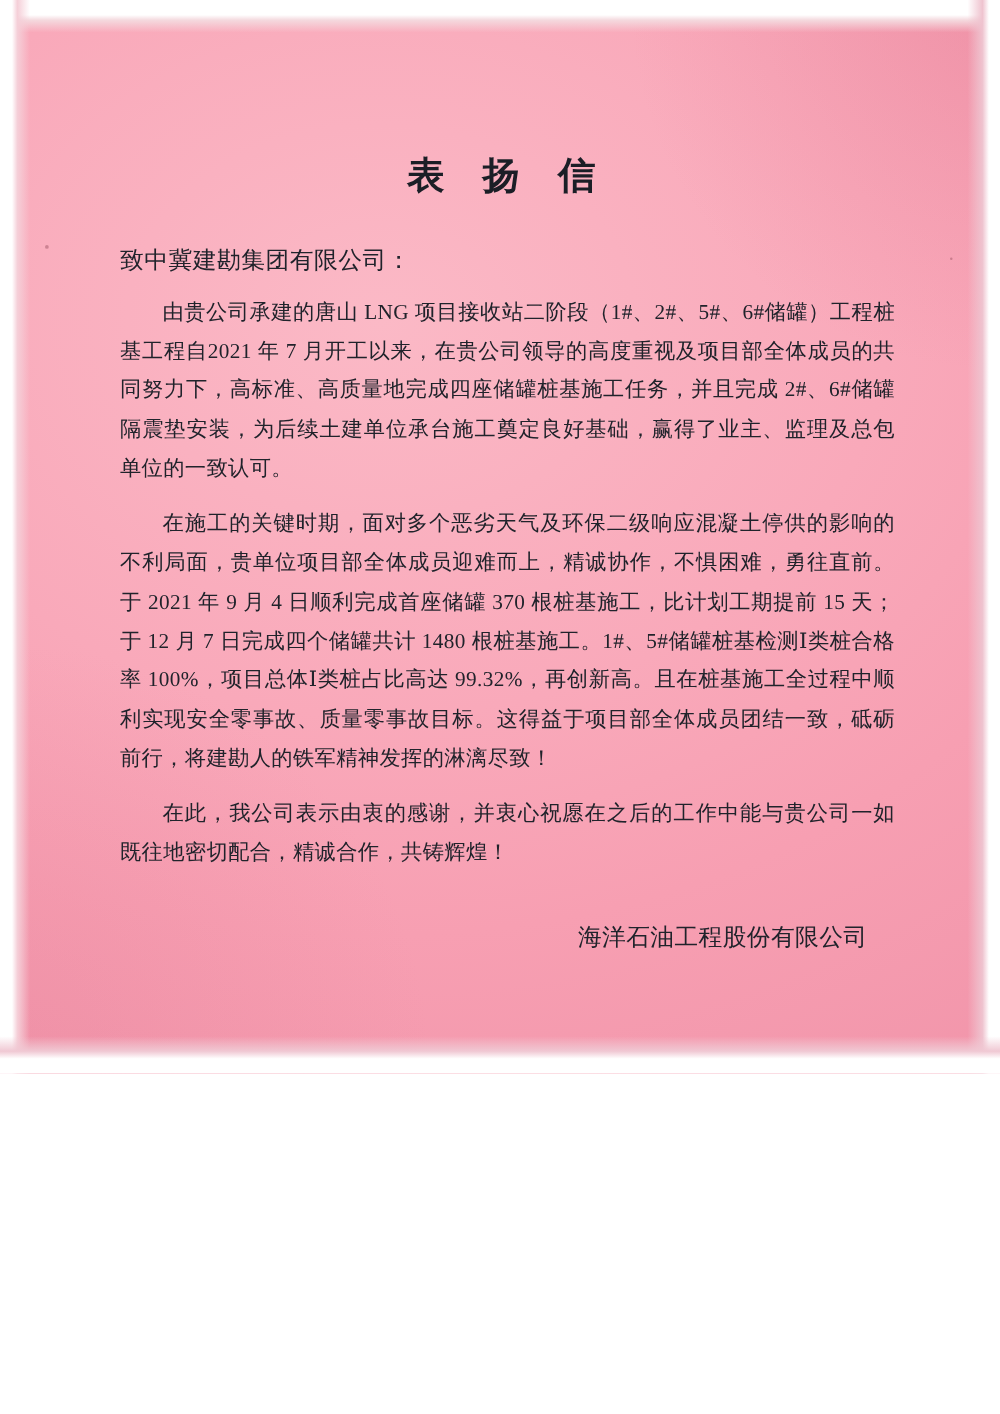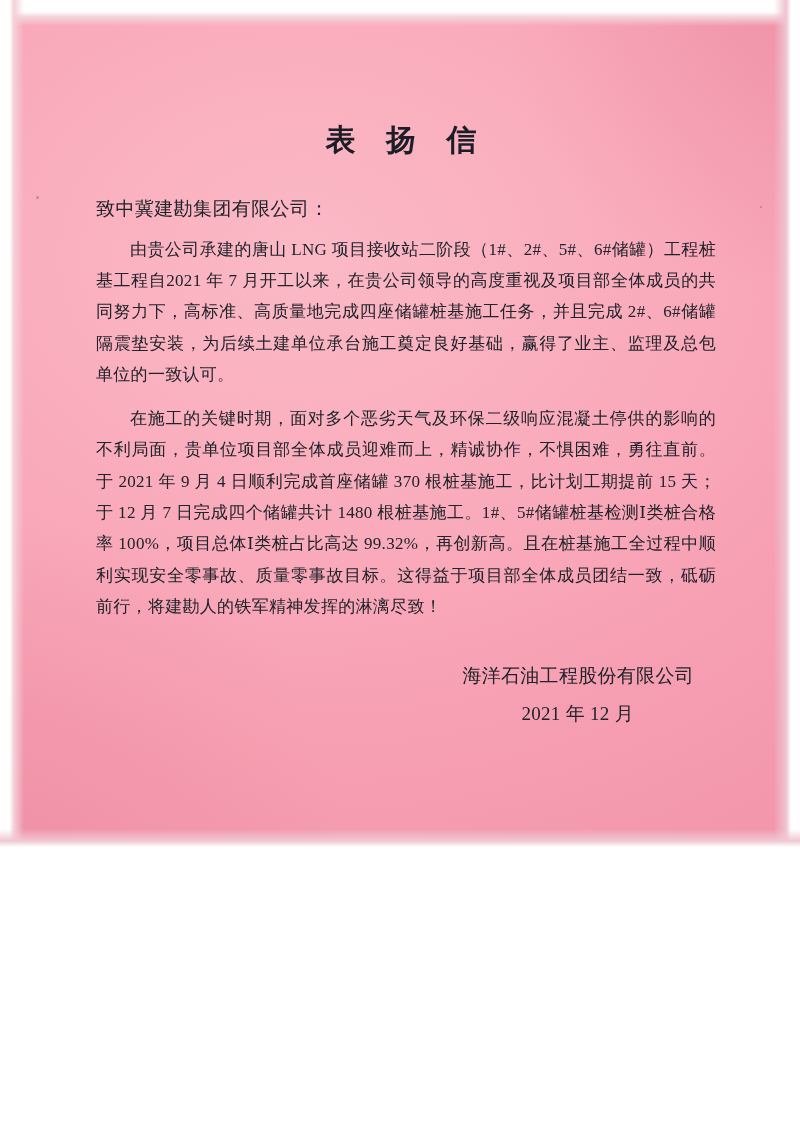--- a/index.html
+++ b/index.html
@@ -131,24 +131,24 @@
   <div class="speck" style="left:690px; top:1090px; width:2px; height:2px;"></div>
 
   <div class="doc">
 
     <h1 class="title">表 扬 信</h1>
 
     <p class="salutation">致中冀建勘集团有限公司：</p>
 
     <p class="para">由贵公司承建的唐山 LNG 项目接收站二阶段（1#、2#、5#、6#储罐）工程桩基工程自2021 年 7 月开工以来，在贵公司领导的高度重视及项目部全体成员的共同努力下，高标准、高质量地完成四座储罐桩基施工任务，并且完成 2#、6#储罐隔震垫安装，为后续土建单位承台施工奠定良好基础，赢得了业主、监理及总包单位的一致认可。</p>
     <p class="para">在施工的关键时期，面对多个恶劣天气及环保二级响应混凝土停供的影响的不利局面，贵单位项目部全体成员迎难而上，精诚协作，不惧困难，勇往直前。于 2021 年 9 月 4 日顺利完成首座储罐 370 根桩基施工，比计划工期提前 15 天；于 12 月 7 日完成四个储罐共计 1480 根桩基施工。1#、5#储罐桩基检测Ⅰ类桩合格率 100%，项目总体Ⅰ类桩占比高达 99.32%，再创新高。且在桩基施工全过程中顺利实现安全零事故、质量零事故目标。这得益于项目部全体成员团结一致，砥砺前行，将建勘人的铁军精神发挥的淋漓尽致！</p>
+    <p class="para">在此，我公司表示由衷的感谢，并衷心祝愿在之后的工作中能与贵公司一如既往地密切配合，精诚合作，共铸辉煌！</p>
 
     <div class="signature">
       <span class="sig-line l1">海洋石油工程股份有限公司</span>
-      <span class="sig-line l4">2021 年 12 月</span>
     </div>
 
   </div>
 
   <div class="seal">
     <svg width="190" height="190" viewBox="0 0 190 190" xmlns="http://www.w3.org/2000/svg">
       <defs>
         <path id="sealArc" d="M 95,95 m -70,0 a 70,70 0 1,1 140,0 a 70,70 0 1,1 -140,0"></path>
         <path id="sealArcText" d="M 25,95 a 70,70 0 1 1 140,0"></path>
       </defs>

